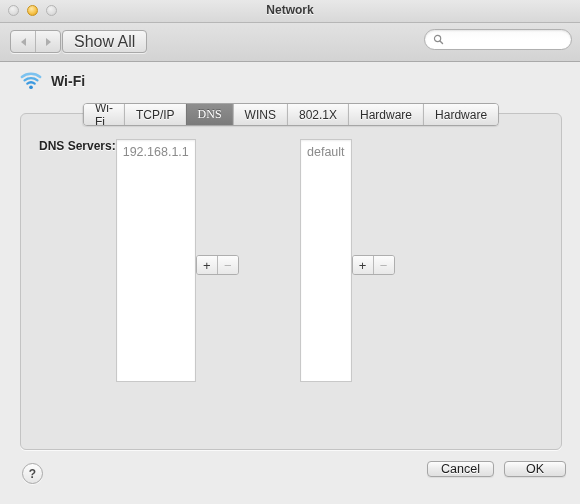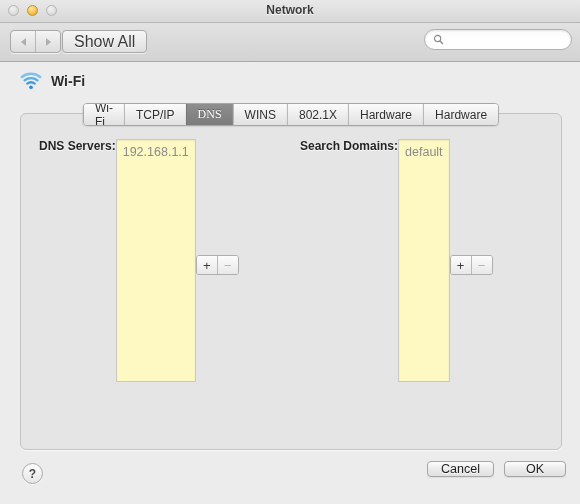--- a/index.html
+++ b/index.html
@@ -231,21 +231,21 @@
   .col { flex: 1; display: flex; flex-direction: row; }
   .col-label {
     font-size: 12px;
     font-weight: bold;
     color: #242424;
     text-shadow: 0 1px 0 #fdfdfd;
     margin-bottom: 5px;
   }
   .listbox {
     height: 243px;
-    background: #fef9c3;
+    background: #ffffff;
     border: 1px solid #c8c8c8;
     box-shadow: inset 0 1px 2px rgba(0,0,0,0.07);
     padding: 4px 6px;
     box-sizing: border-box;
     overflow: hidden;
   }
   .list-entry {
     font-size: 12.5px;
     color: #8b8b8b;
     line-height: 17px;
@@ -420,21 +420,20 @@
                 <span>+</span>
               </div>
               <div class="step-btn disabled">
                 <span>−</span>
               </div>
             </div>
           </div>
         </div>
 
         <div class="col">
-          <div class="col-label">Search Domains:</div>
           <div class="listbox">
             <div class="list-entry">default</div>
           </div>
           <div class="stepper-row">
             <div class="stepper">
               <div class="step-btn">
                 <span>+</span>
               </div>
               <div class="step-btn disabled">
                 <span>−</span>

